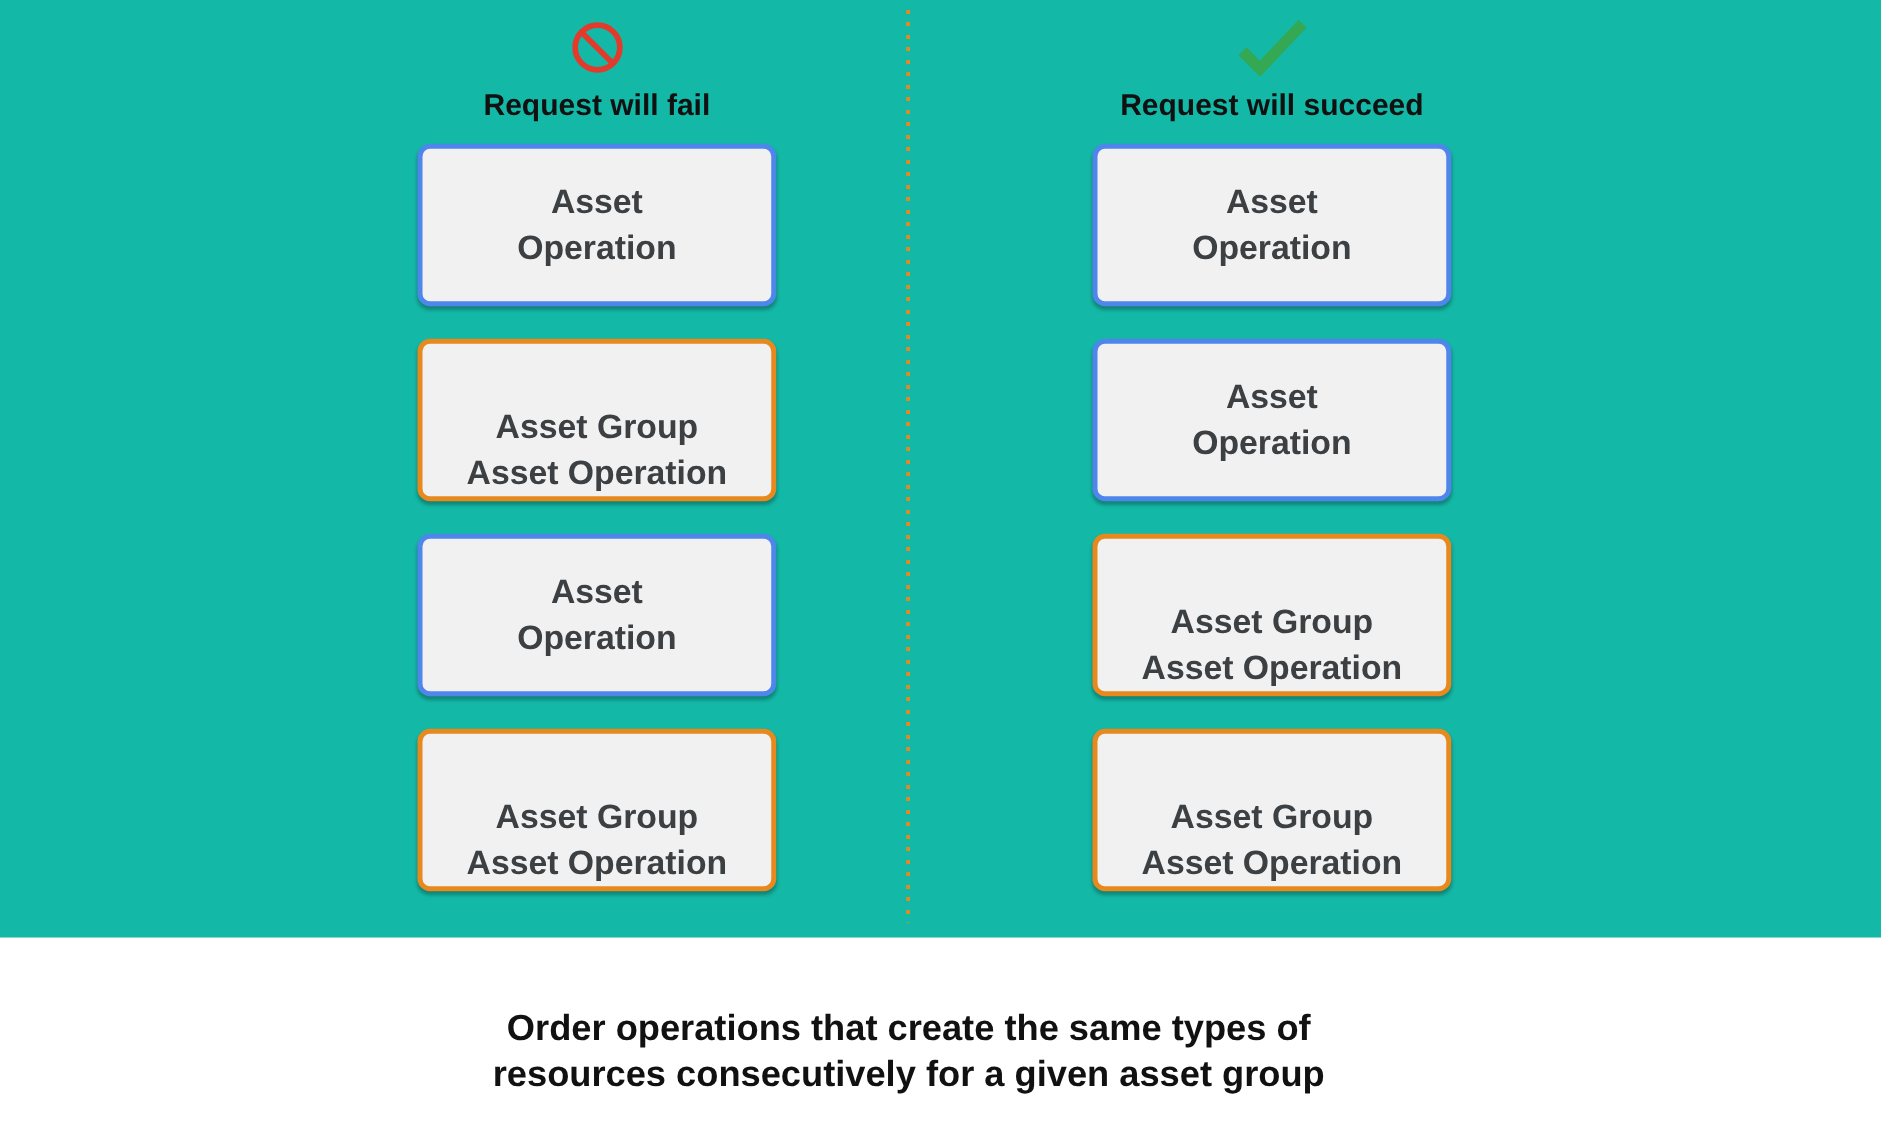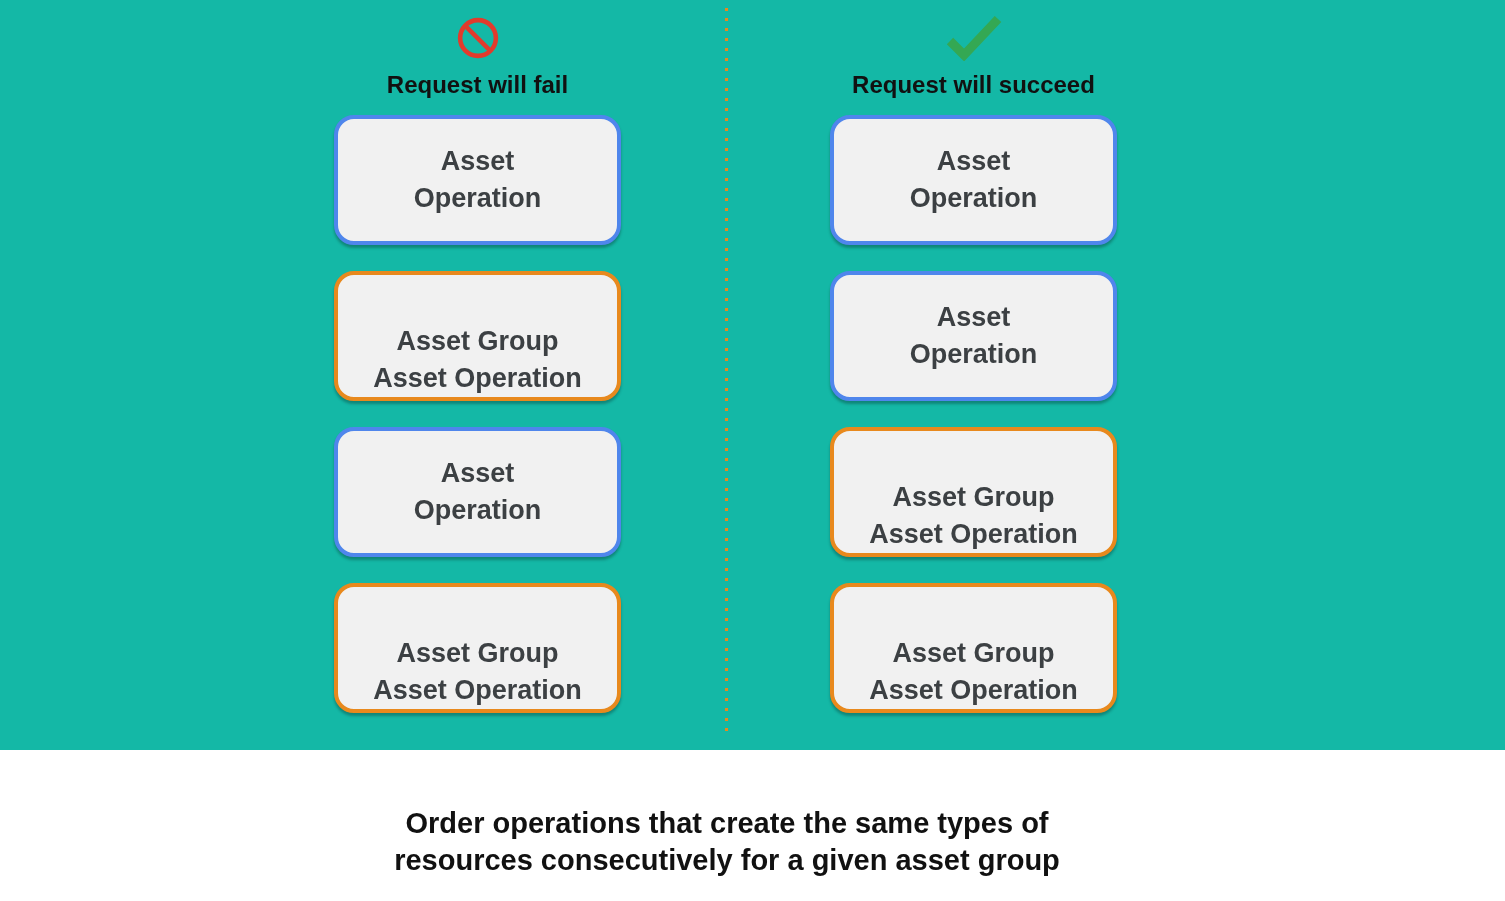--- a/index.html
+++ b/index.html
@@ -14,21 +14,21 @@
   html, body {
     width: 1505px; height: 901px;
     background: #ffffff;
     font-family: "Liberation Sans", sans-serif;
     overflow: hidden;
   }
   .canvas { position: relative; width: 1505px; height: 750px; background: #14b8a6; }
 
   .column { position: absolute; top: 14px; width: 287px; display: flex; flex-direction: column; align-items: center; }
   .column-fail { left: 334px; }
-  .column-succeed { left: 830px; }
+  .column-succeed { left: 874px; }
 
   .col-icon { height: 48px; display: flex; align-items: center; justify-content: center; }
   .icon-fail { color: var(--red); }
   .icon-succeed { color: var(--green); }
 
   .col-title {
     margin-top: 8px;
     font-size: 24px;
     font-weight: 700;
     color: #111111;
@@ -36,21 +36,21 @@
     white-space: nowrap;
     text-align: center;
   }
 
   .box {
     width: 287px;
     height: 130px;
     margin-top: 26px;
     background: var(--box-fill);
     border: 4px solid var(--blue);
-    border-radius: 20px;
+    border-radius: 10px;
     box-shadow: 0 3px 3px rgba(0,0,0,0.28);
     display: flex;
     align-items: center;
     justify-content: center;
     text-align: center;
   }
   .box.first { margin-top: 15px; }
   .box.orange { border-color: var(--orange); align-items: flex-end; }
   .box-label {
     font-size: 27px;

